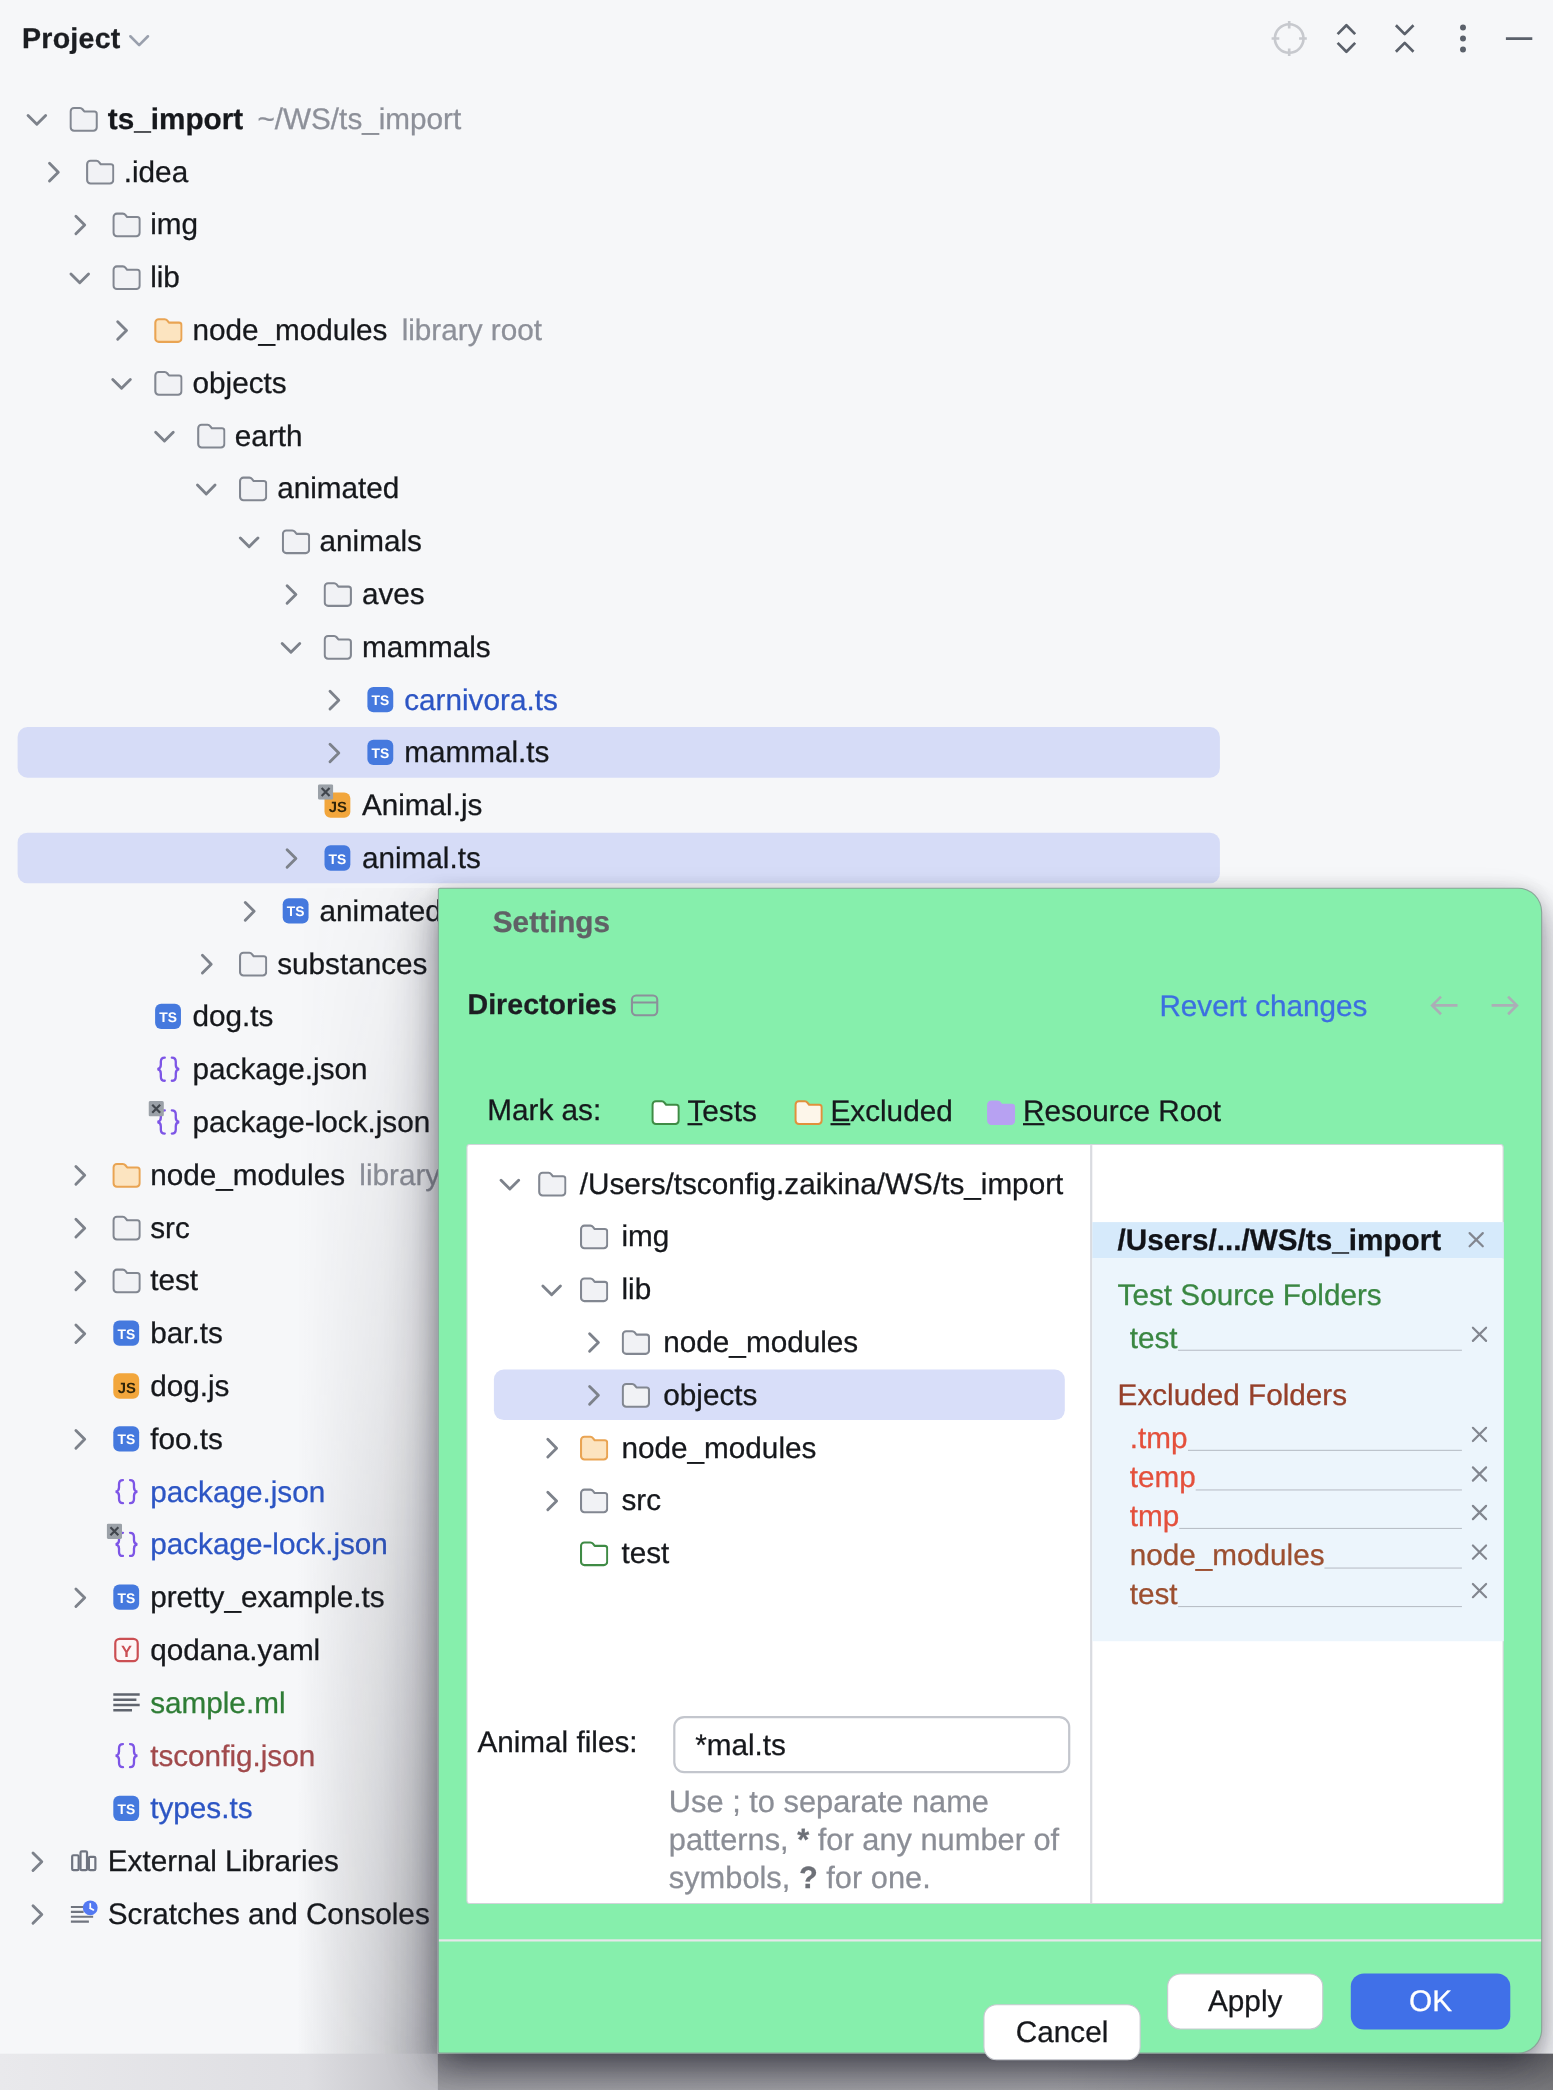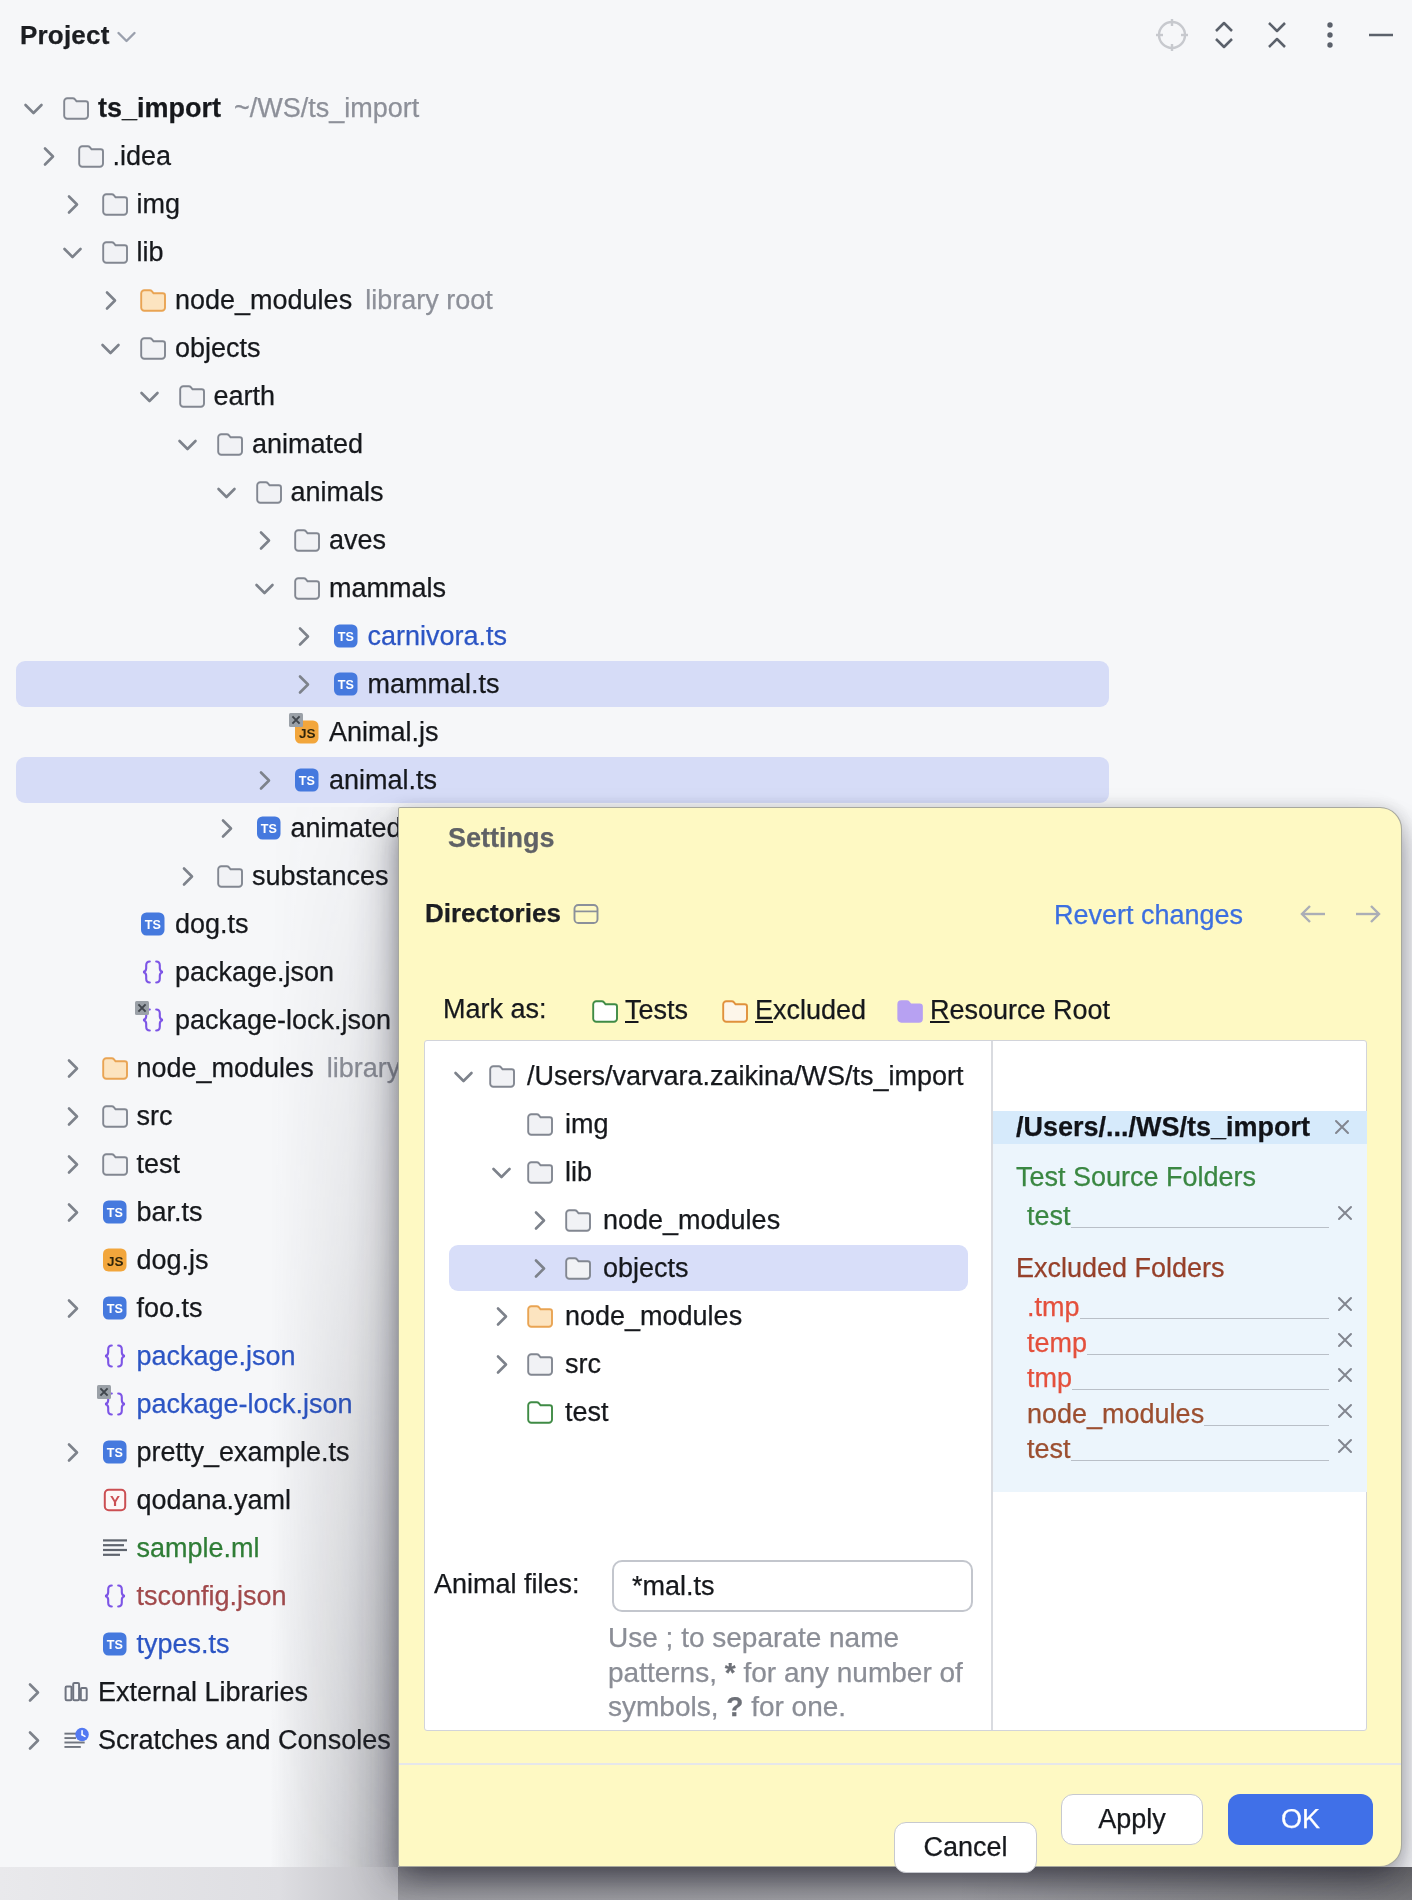--- a/index.html
+++ b/index.html
@@ -18,21 +18,21 @@
 .lbl b { font-weight:bold; }
 .suf { font-size:27px; color:#8d9099; margin-left:13px; }
 
 .shadowL { position:absolute; left:270px; top:807px; width:128px; height:1093px;
   background:linear-gradient(to right, rgba(55,55,65,0) 0%, rgba(55,55,65,0.20) 55%, rgba(55,55,65,0.40) 100%);
   -webkit-mask-image:linear-gradient(to bottom, rgba(0,0,0,0.08) 0%, rgba(0,0,0,0.35) 40%, rgba(0,0,0,0.75) 75%, rgba(0,0,0,1) 100%); }
 .botband { position:absolute; left:398px; top:1867px; width:1014px; height:33px;
   background:linear-gradient(to right, rgba(0,0,0,0) 55%, rgba(0,0,0,0.25) 100%), linear-gradient(to bottom, #85858a, #9e9ea3); }
 .botbandL { position:absolute; left:0px; top:1867px; width:398px; height:33px;
   background:linear-gradient(to right,#e9e9ec 0%, #dedee2 70%, #c0c0c5 97%); }
-.dlg { position:absolute; left:398px; top:807px; width:1004px; height:1060px; background:#fef9c3;
+.dlg { position:absolute; left:398px; top:807px; width:1004px; height:1060px; background:#86efac;
   border:1.5px solid rgba(138,140,146,0.75); border-radius:2px 22px 22px 2px;
   box-shadow: 0 14px 30px -10px rgba(25,25,35,0.45), -16px 14px 34px rgba(40,40,55,0.18), 8px 14px 26px rgba(40,40,55,0.16), 0 -3px 12px rgba(60,60,70,0.08); }
 .dtitle { position:absolute; left:49px; top:15px; font-size:27px; font-weight:bold; color:#606266; }
 .bcrumb { position:absolute; left:26px; top:90px; font-size:26px; font-weight:bold; color:#1c1e22; }
 .diric { position:absolute; left:172px; top:92px; }
 .revert { position:absolute; left:655px; top:92px; font-size:27px; color:#3c6fe0; }
 .arl { position:absolute; left:898px; top:93px; }
 .arr { position:absolute; left:953px; top:93px; }
 .markas { position:absolute; left:44px; top:186px; font-size:27px; color:#16181c; }
 .mk { position:absolute; top:187px; display:flex; align-items:center; font-size:27px; color:#16181c; }
@@ -667,21 +667,21 @@
           <span class="chv2">
             <svg width="21" height="21" viewBox="0 0 21 21">
               <path d="M2.5 7 L10.5 15 L18.5 7" fill="none" stroke="#7d828b" stroke-width="2.6" stroke-linecap="round" stroke-linejoin="round"></path>
             </svg>
           </span>
           <span class="ic2">
             <svg width="26" height="26" viewBox="0 0 26 26">
               <path d="M1.2 6.3 C1.2 4.6 2.6 3.2 4.3 3.2 L9.7 3.2 C10.6 3.2 11.45 3.6 12 4.3 L13.6 6.3 L22.7 6.3 C24 6.3 25 7.3 25 8.6 L25 20.7 C25 22.4 23.6 23.8 21.9 23.8 L4.3 23.8 C2.6 23.8 1.2 22.4 1.2 20.7 Z" fill="#f1f2f5" stroke="#828791" stroke-width="1.9" stroke-linejoin="round"></path>
             </svg>
           </span>
-          <span class="dlbl">/Users/varvara.zaikina/WS/ts_import</span>
+          <span class="dlbl">/Users/tsconfig.zaikina/WS/ts_import</span>
         </div>
       </div>
 <div class="drow" style="top:59px;">
         <div class="din" style="padding-left:62px;">
           <span class="chv2"></span>
           <span class="ic2">
             <svg width="26" height="26" viewBox="0 0 26 26">
               <path d="M1.2 6.3 C1.2 4.6 2.6 3.2 4.3 3.2 L9.7 3.2 C10.6 3.2 11.45 3.6 12 4.3 L13.6 6.3 L22.7 6.3 C24 6.3 25 7.3 25 8.6 L25 20.7 C25 22.4 23.6 23.8 21.9 23.8 L4.3 23.8 C2.6 23.8 1.2 22.4 1.2 20.7 Z" fill="#f1f2f5" stroke="#828791" stroke-width="1.9" stroke-linejoin="round"></path>
             </svg>
           </span>

